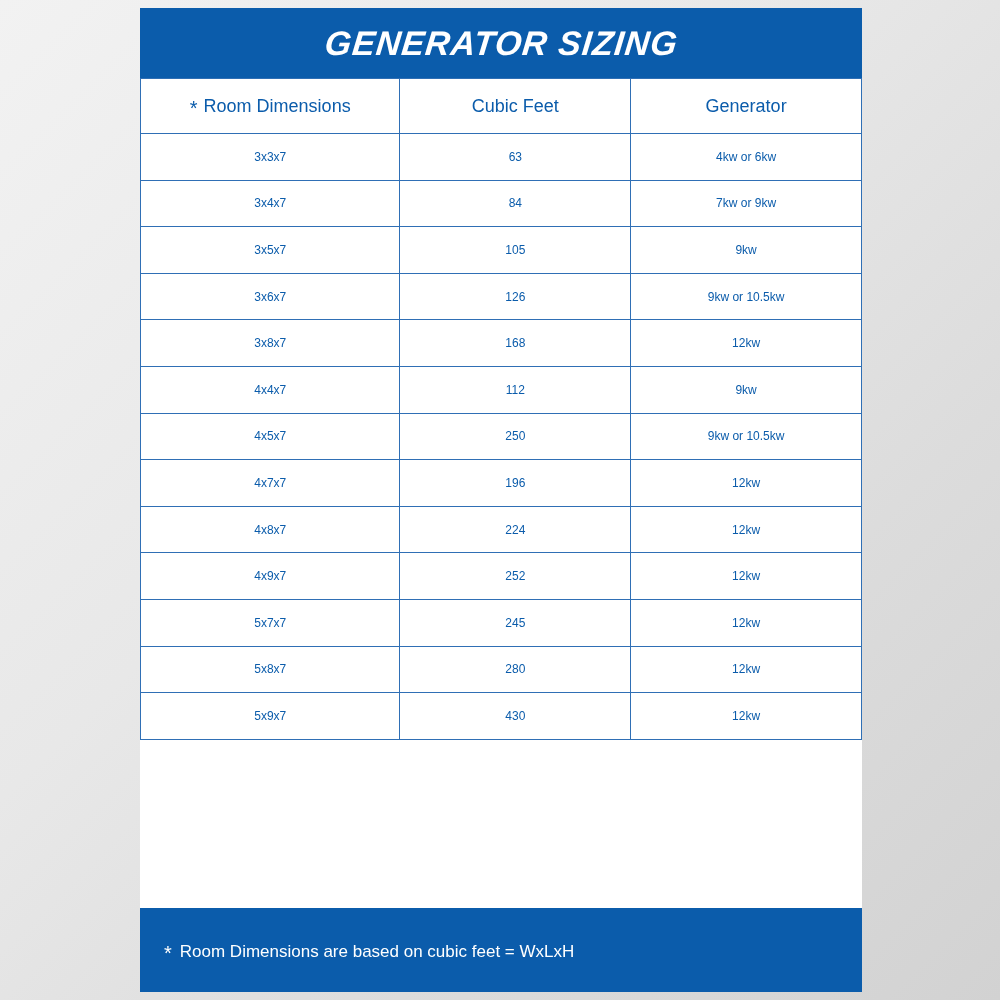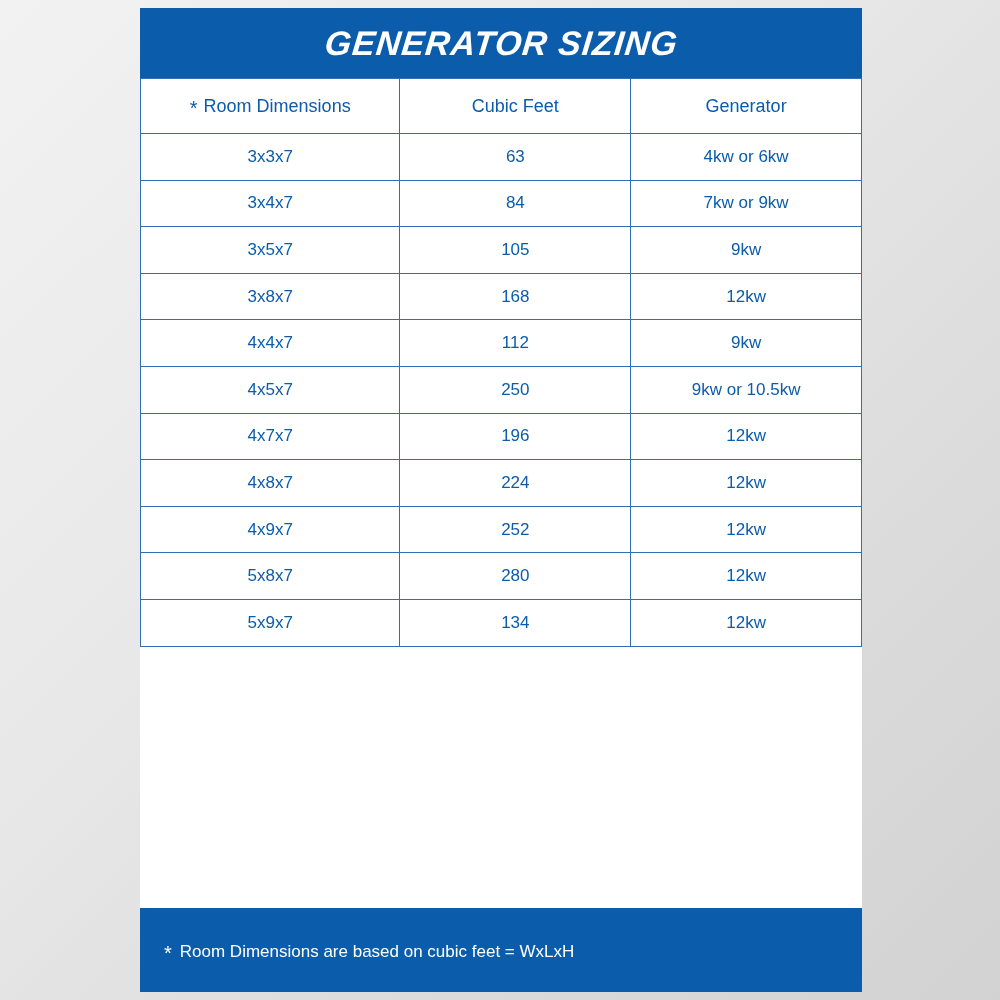--- a/index.html
+++ b/index.html
@@ -41,21 +41,21 @@
   table.sizing-table {
     width: 100%;
     border-collapse: collapse;
     table-layout: fixed;
   }
   table.sizing-table th,
   table.sizing-table td {
     border: 1px solid #2f6fb5;
     color: #0b5cab;
     text-align: center;
-    font-size: 17px;
+    font-size: 12px;
     font-weight: normal;
     padding: 0;
     height: 45.6px;
     vertical-align: middle;
   }
   table.sizing-table th {
     font-size: 18px;
     height: 54px;
   }
   table.sizing-table th:first-child,
@@ -132,20 +132,25 @@
           <td>3x4x7</td>
           <td>84</td>
           <td>7kw or 9kw</td>
         </tr>
         <tr>
           <td>3x5x7</td>
           <td>105</td>
           <td>9kw</td>
         </tr>
         <tr>
+          <td>3x6x7</td>
+          <td>126</td>
+          <td>9kw or 10.5kw</td>
+        </tr>
+        <tr>
           <td>3x8x7</td>
           <td>168</td>
           <td>12kw</td>
         </tr>
         <tr>
           <td>4x4x7</td>
           <td>112</td>
           <td>9kw</td>
         </tr>
         <tr>
@@ -162,27 +167,32 @@
           <td>4x8x7</td>
           <td>224</td>
           <td>12kw</td>
         </tr>
         <tr>
           <td>4x9x7</td>
           <td>252</td>
           <td>12kw</td>
         </tr>
         <tr>
+          <td>5x7x7</td>
+          <td>245</td>
+          <td>12kw</td>
+        </tr>
+        <tr>
           <td>5x8x7</td>
           <td>280</td>
           <td>12kw</td>
         </tr>
         <tr>
           <td>5x9x7</td>
-          <td>134</td>
+          <td>430</td>
           <td>12kw</td>
         </tr>
       </tbody>
   </table>
 
   <div class="poster-footer">
     <div class="footer-note">
       <span class="footer-asterisk">*</span>
       <span>Room Dimensions are based on cubic feet = WxLxH</span>
     </div>

